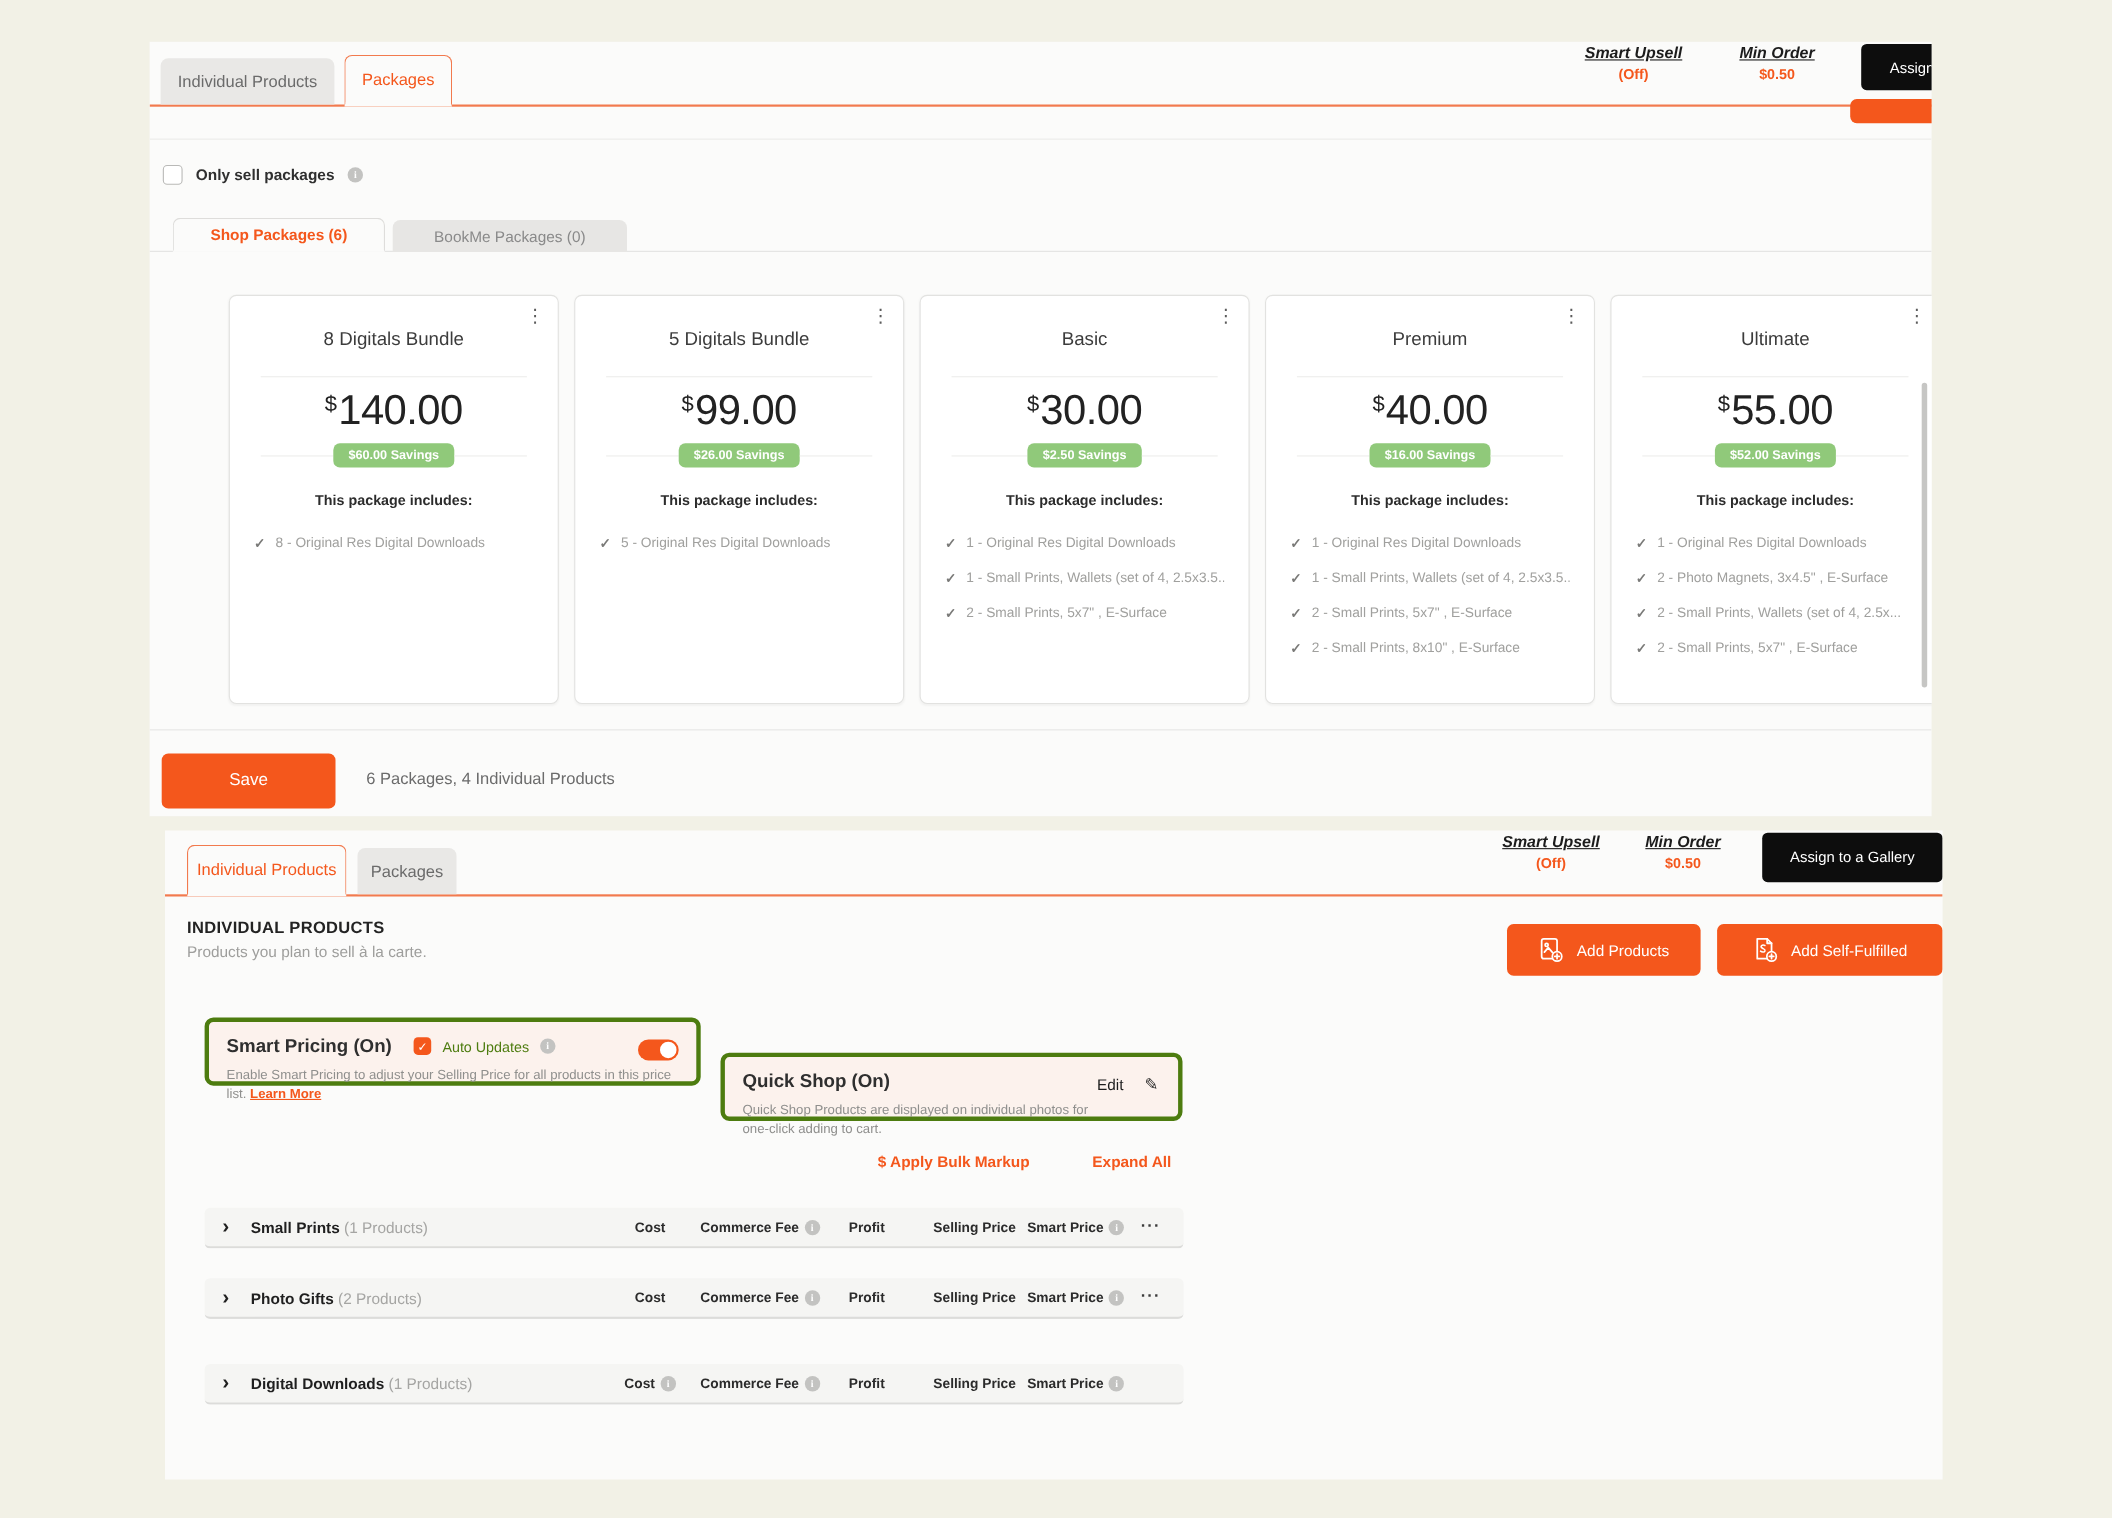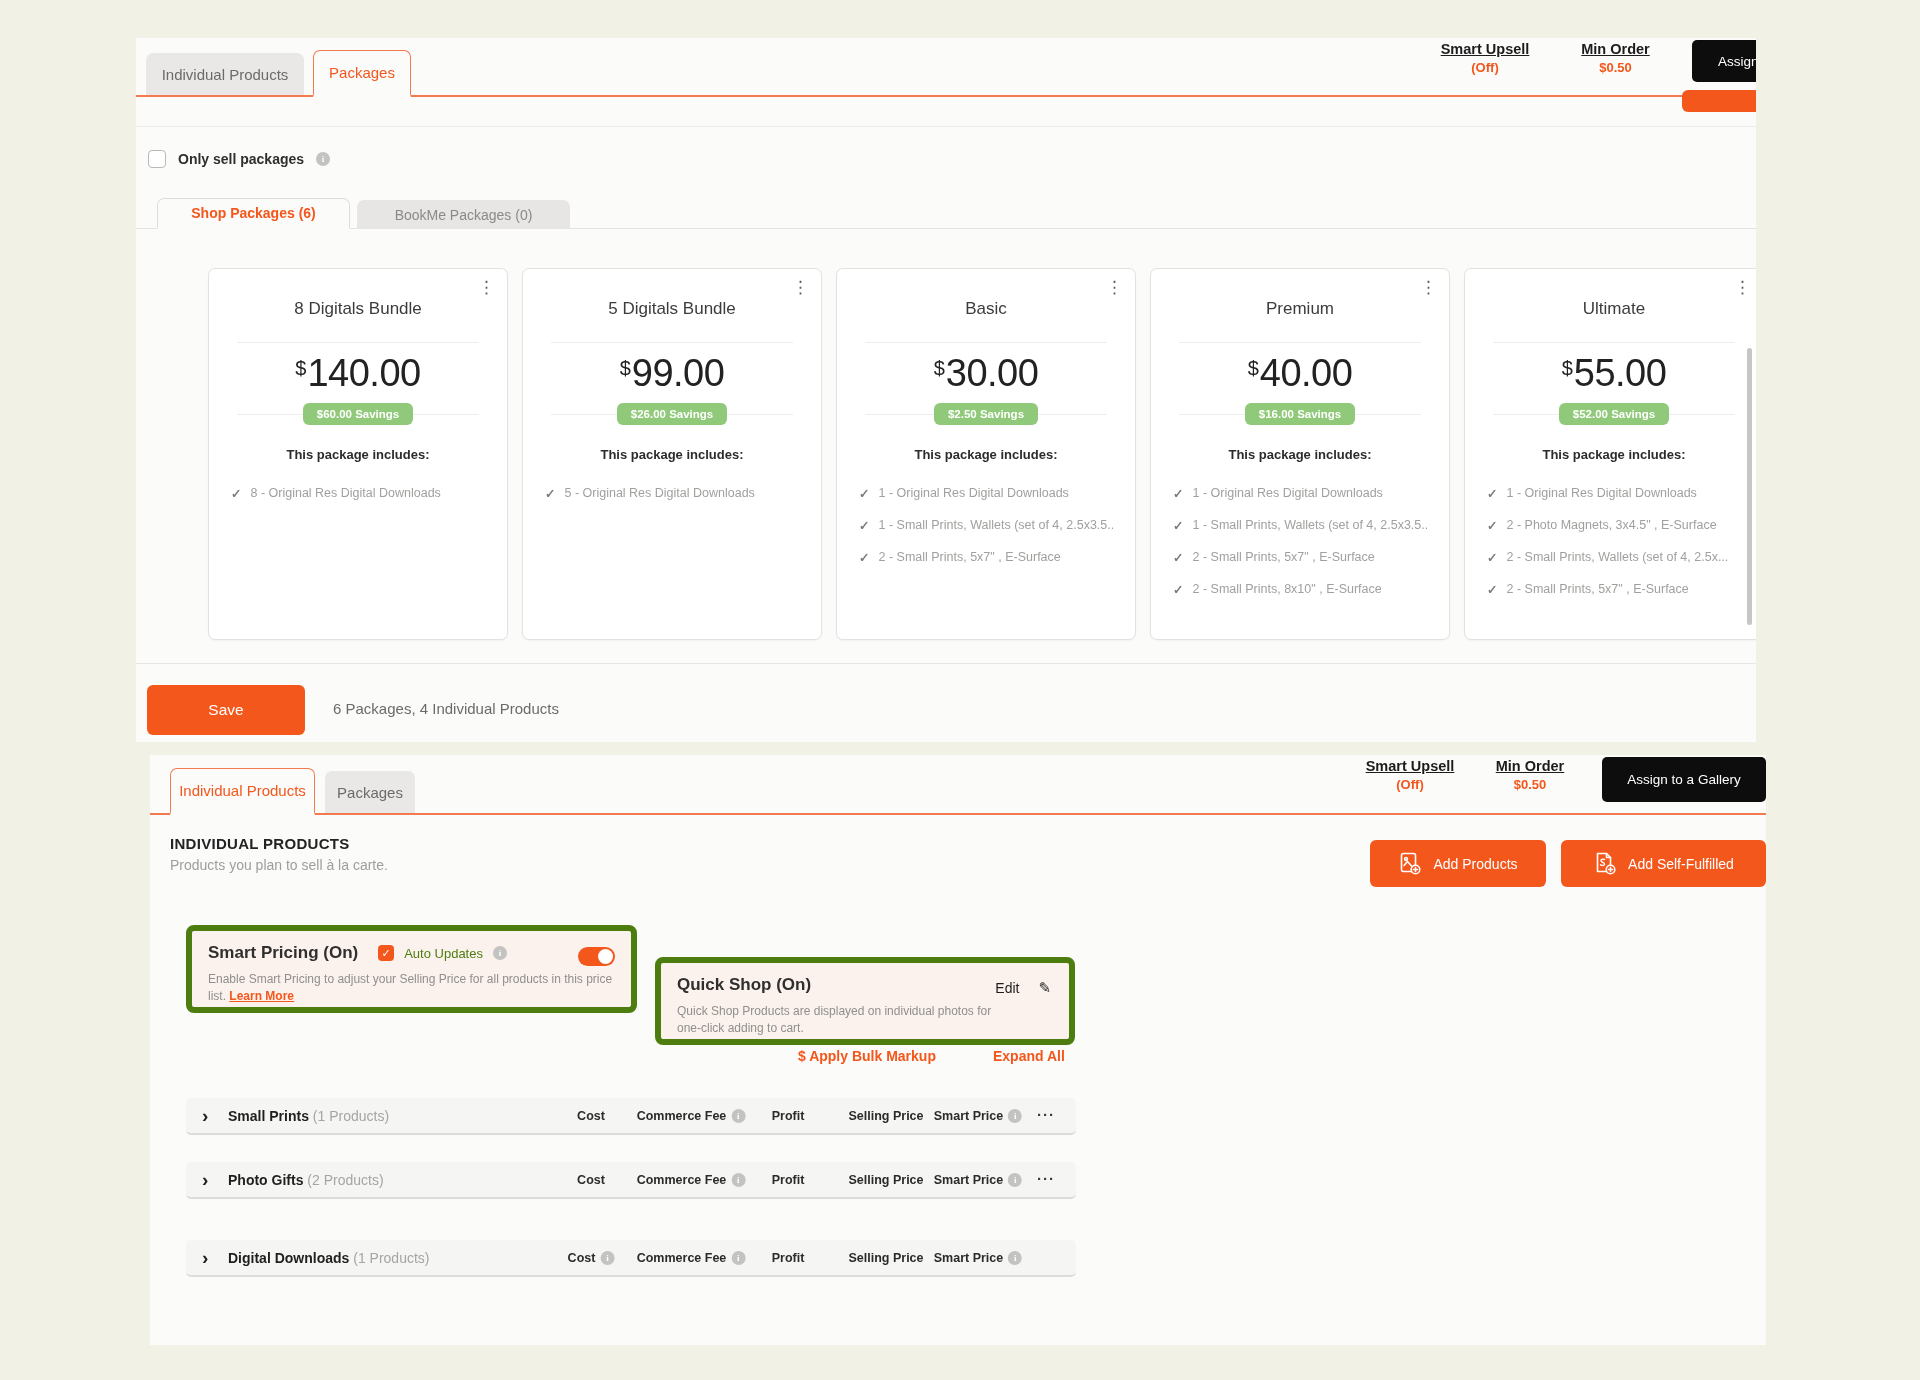--- a/index.html
+++ b/index.html
@@ -12,21 +12,21 @@
   
   .tabbar { position: absolute; left: 0; right: 0; top: 0; border-bottom: 2px solid #f27a4e; }
   .panel-top .tabbar { height: 59px; }
   .panel-bottom .tabbar { height: 60px; }
   .tab { position: absolute; bottom: 0; display: flex; align-items: center; justify-content: center;
          font-size: 15px; border-radius: 7px 7px 0 0; cursor: pointer; }
   .tab-inactive { background: #e9e8e6; color: #6b6b6b; height: 42px; }
   .tab-active { background: #fbfbfa; color: #f4571c; height: 47px; border: 1.5px solid #f27a4e;
                 border-bottom: 3px solid #fbfbfa; margin-bottom: -2px; z-index: 2; }
   .metric { position: absolute; top: 3px; text-align: center; }
-  .metric .m-label { font-size: 14.5px; font-weight: bold; color: #1c1c1c; text-decoration: underline; }
+  .metric .m-label { font-size: 14.5px; font-weight: bold; color: #1c1c1c; text-decoration: underline; font-style: italic; }
   .metric .m-value { font-size: 13px; color: #f4571c; margin-top: 3px; font-weight: bold; }
   .btn-black { position: absolute; background: #0d0d0d; color: #fff; font-size: 13.5px;
                border-radius: 5px; display: flex; align-items: center; white-space: nowrap; }
   .panel-top .btn-black { left: 1556px; top: 2px; width: 300px; height: 42px; padding-left: 26px; }
   .panel-bottom .btn-black { left: 1452px; top: 2px; width: 164px; height: 45px; justify-content: center; }
   .orange-sliver { position: absolute; left: 1546px; top: 52px; width: 300px; height: 22px;
                    background: #f4571c; border-radius: 6px; }
 
   
   .strip { position: absolute; left: 0; right: 0; top: 59px; height: 30px; border-bottom: 1px solid #ebebe9; }
@@ -70,22 +70,22 @@
 
   
   .heading { position: absolute; left: 20px; top: 80px; font-size: 15px; font-weight: bold;
              color: #232323; letter-spacing: .3px; }
   .subheading { position: absolute; left: 20px; top: 102px; font-size: 14px; color: #9e9e9c; }
   .btn-orange { position: absolute; top: 85px; height: 47px; background: #f4571c; color: #fff;
                 border: none; border-radius: 6px; font-size: 14px; display: flex; align-items: center;
                 justify-content: center; gap: 10px; cursor: pointer; }
   .btn-add-products { left: 1220px; width: 176px; }
   .btn-add-self { left: 1411px; width: 205px; }
-  .soft-card { position: absolute; top: 170px; height: 88px; background: #fcf2ed;
-               border: 6px solid #4d7c0f; border-radius: 8px; padding: 12px 16px; }
+  .soft-card { position: absolute; top: 170px; height: 62px; background: #fcf2ed;
+               border: 4px solid #4d7c0f; border-radius: 8px; padding: 12px 16px; }
   .sp-card { left: 36px; width: 451px; }
   .qs-card { left: 505px; width: 420px; margin-top: 32px; }
   .soft-title { font-size: 17px; color: #2f2f2f; font-weight: bold; }
   .sp-head { display: flex; align-items: center; gap: 10px; }
   .cb-checked { width: 16px; height: 16px; background: #f4571c; border-radius: 4px; color: #fff;
                 font-size: 11px; display: inline-flex; align-items: center; justify-content: center;
                 margin-left: 10px; flex: 0 0 auto; }
   .au-label { font-size: 13px; color: #4d7c0f; }
   .toggle { position: absolute; right: 16px; top: 16px; width: 37px; height: 19px; background: #f4571c;
             border-radius: 10px; cursor: pointer; }

